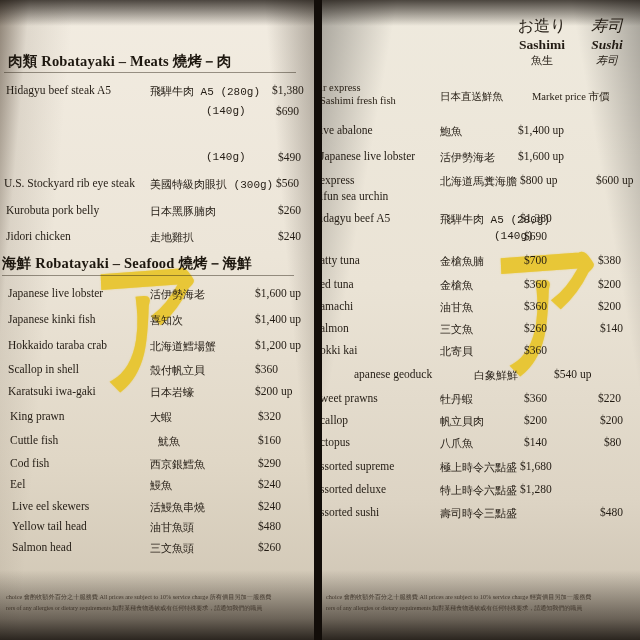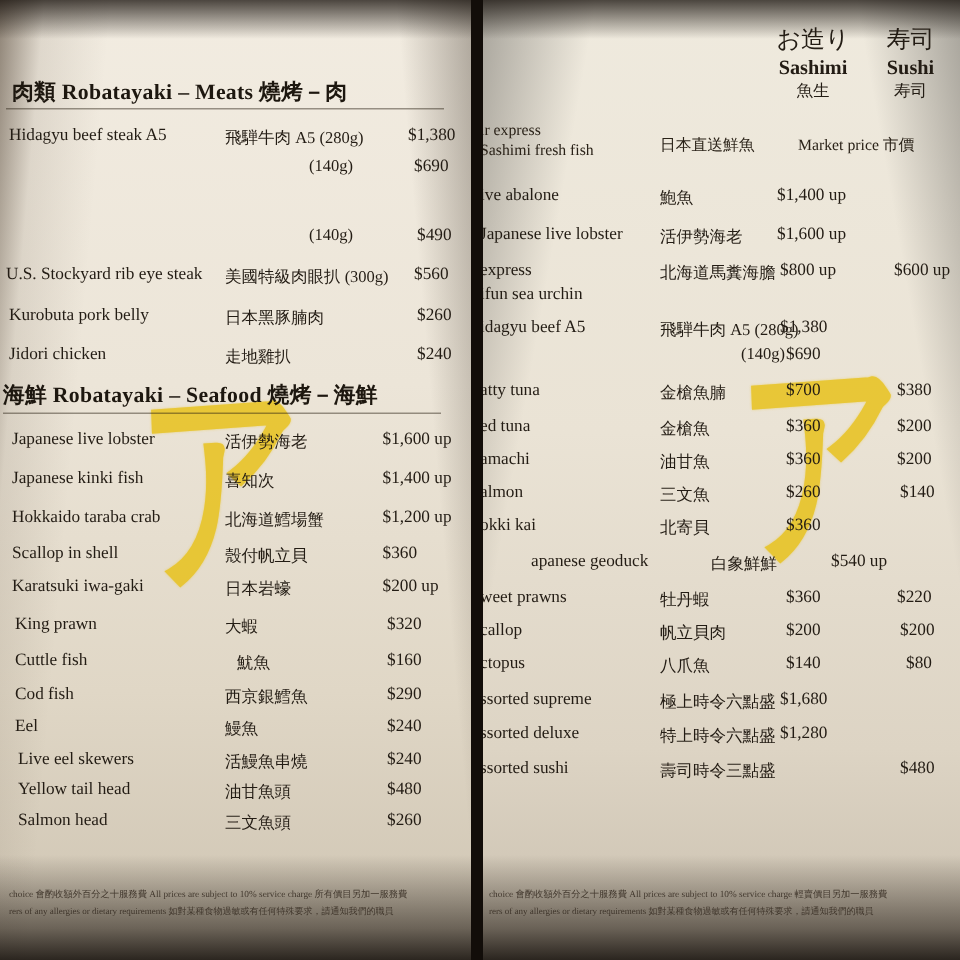--- a/index.html
+++ b/index.html
@@ -69,21 +69,21 @@
     position:absolute;
     font-size:14.5px;font-weight:700;letter-spacing:.2px;white-space:nowrap;
     color:#1d170f;
   }
   .rule{
     position:absolute;height:1px;background:rgba(40,30,18,.45);
   }
 
   .row{position:absolute;left:0;right:0;height:17px;}
   .en{position:absolute;font-size:11.5px;white-space:nowrap;}
-  .jp{position:absolute;font-size:11px;white-space:nowrap;}
+  .jp{position:absolute;font-size:11px;white-space:nowrap;font-family:Liberation Mono, monospace;}
   .pr{position:absolute;font-size:11.5px;white-space:nowrap;}
   .pr2{position:absolute;font-size:11.5px;white-space:nowrap;}
 
   
   .rhead{position:absolute;text-align:center;}
   .rhead .l1{font-size:16px;}
   .rhead .l2{font-size:13.5px;font-weight:700;}
   .rhead .l3{font-size:11px;}
 
   .colhead{position:absolute;font-size:10.5px;white-space:nowrap;color:#2a2218;}
@@ -219,21 +219,21 @@
 
     <div class="mark right">ア</div>
 
     <div class="content">
 
       <div class="rhead" style="left:186px;top:16px;width:72px;">
         <div class="l1">お造り</div>
         <div class="l2">Sashimi</div>
         <div class="l3">魚生</div>
       </div>
-      <div class="rhead" style="left:258px;top:16px;width:58px;">
+      <div class="rhead" style="left:258px;top:16px;width:58px;font-style:italic;">
         <div class="l1">寿司</div>
         <div class="l2">Sushi</div>
         <div class="l3">寿司</div>
       </div>
 
       <div class="colhead" style="left:0px;top:82px;">ir express</div>
       <div class="colhead" style="left:0px;top:95px;">Sashimi fresh fish</div>
       <div class="colhead" style="left:120px;top:90px;">日本直送鮮魚</div>
       <div class="colhead" style="left:212px;top:90px;">Market price 市價</div>
 

